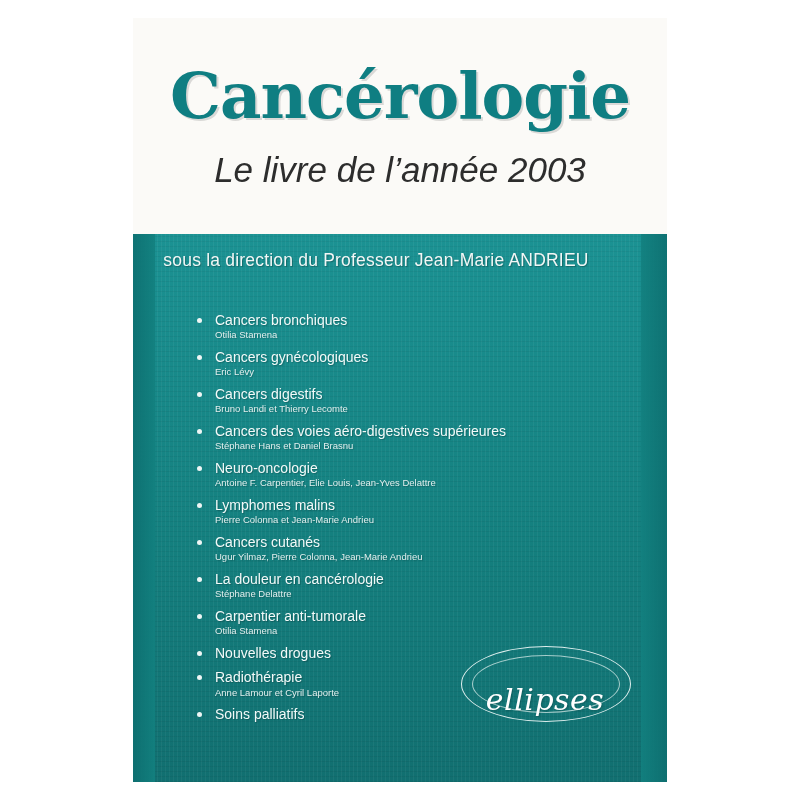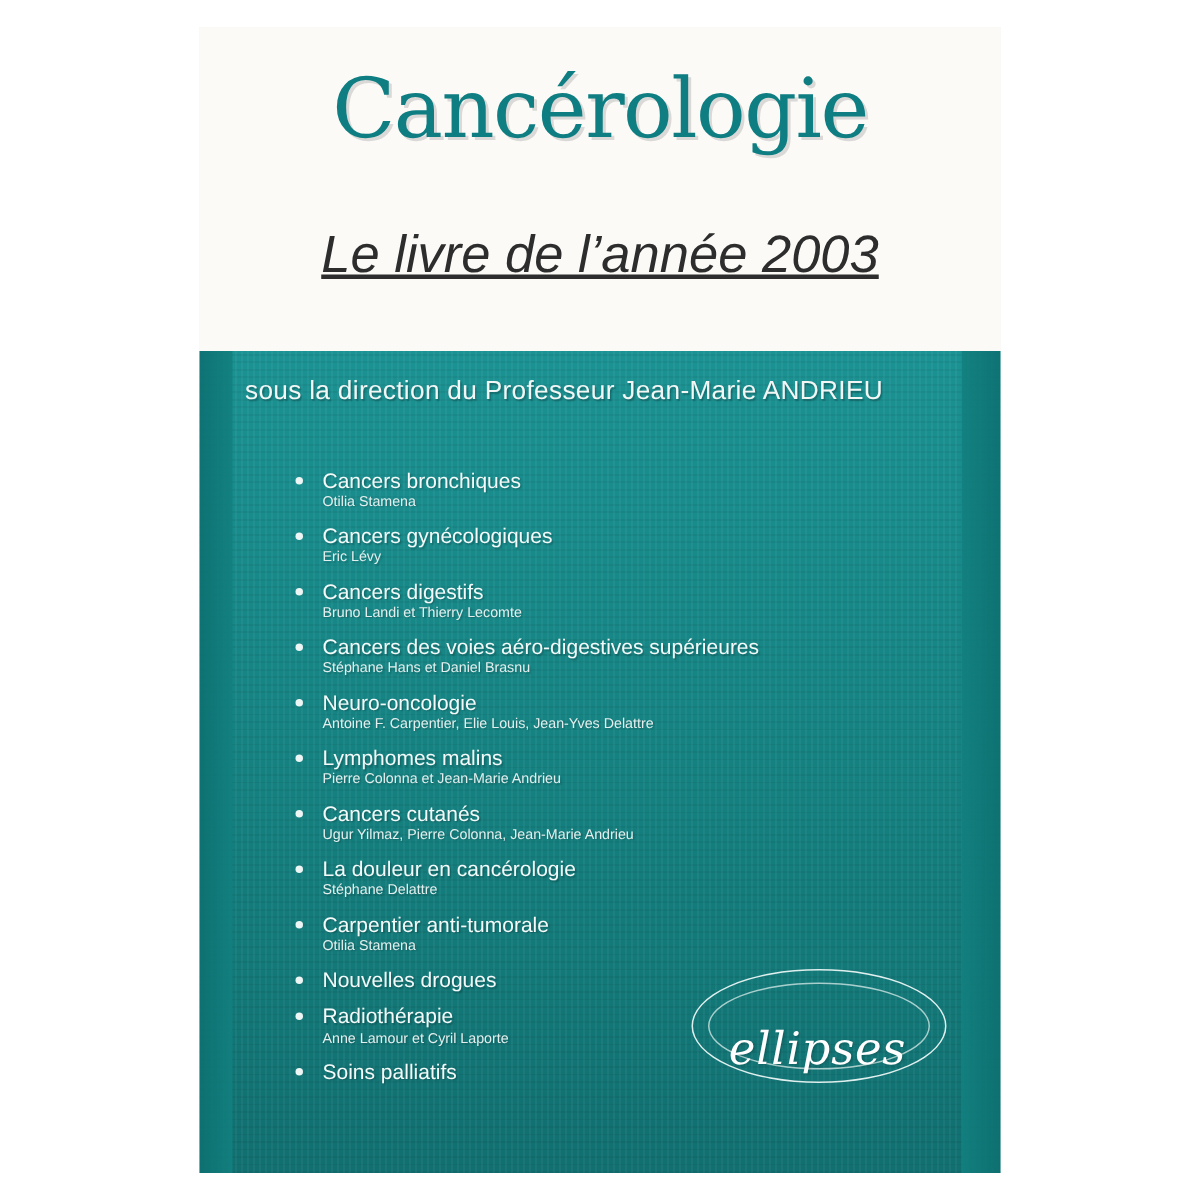--- a/index.html
+++ b/index.html
@@ -27,43 +27,42 @@
     left: 0;
     top: 0;
     width: 534px;
     height: 216px;
     background: #fbfaf7;
   }
 
   .main-title {
     position: absolute;
     left: 0;
-    top: 22px;
+    top: 40px;
     width: 534px;
     text-align: center;
     font-family: "DejaVu Serif", serif;
-    font-weight: normal;
-    font-size: 55px;
+    font-weight: bold;
+    font-size: 64px;
     letter-spacing: -1px;
     color: #0f7e82;
     text-shadow: 2px 2px 0 rgba(120,120,120,0.25);
   }
 
   .sub-title {
     position: absolute;
     left: 0;
     top: 132px;
     width: 534px;
     text-align: center;
     font-family: "Liberation Sans", sans-serif;
     font-style: italic;
     font-size: 35px;
     color: #2d2d2d;
     letter-spacing: 0px;
-    text-decoration: underline;
   }
 
   
   .teal-body {
     position: absolute;
     left: 0;
     top: 216px;
     width: 534px;
     height: 548px;
     background: #168e8e;

